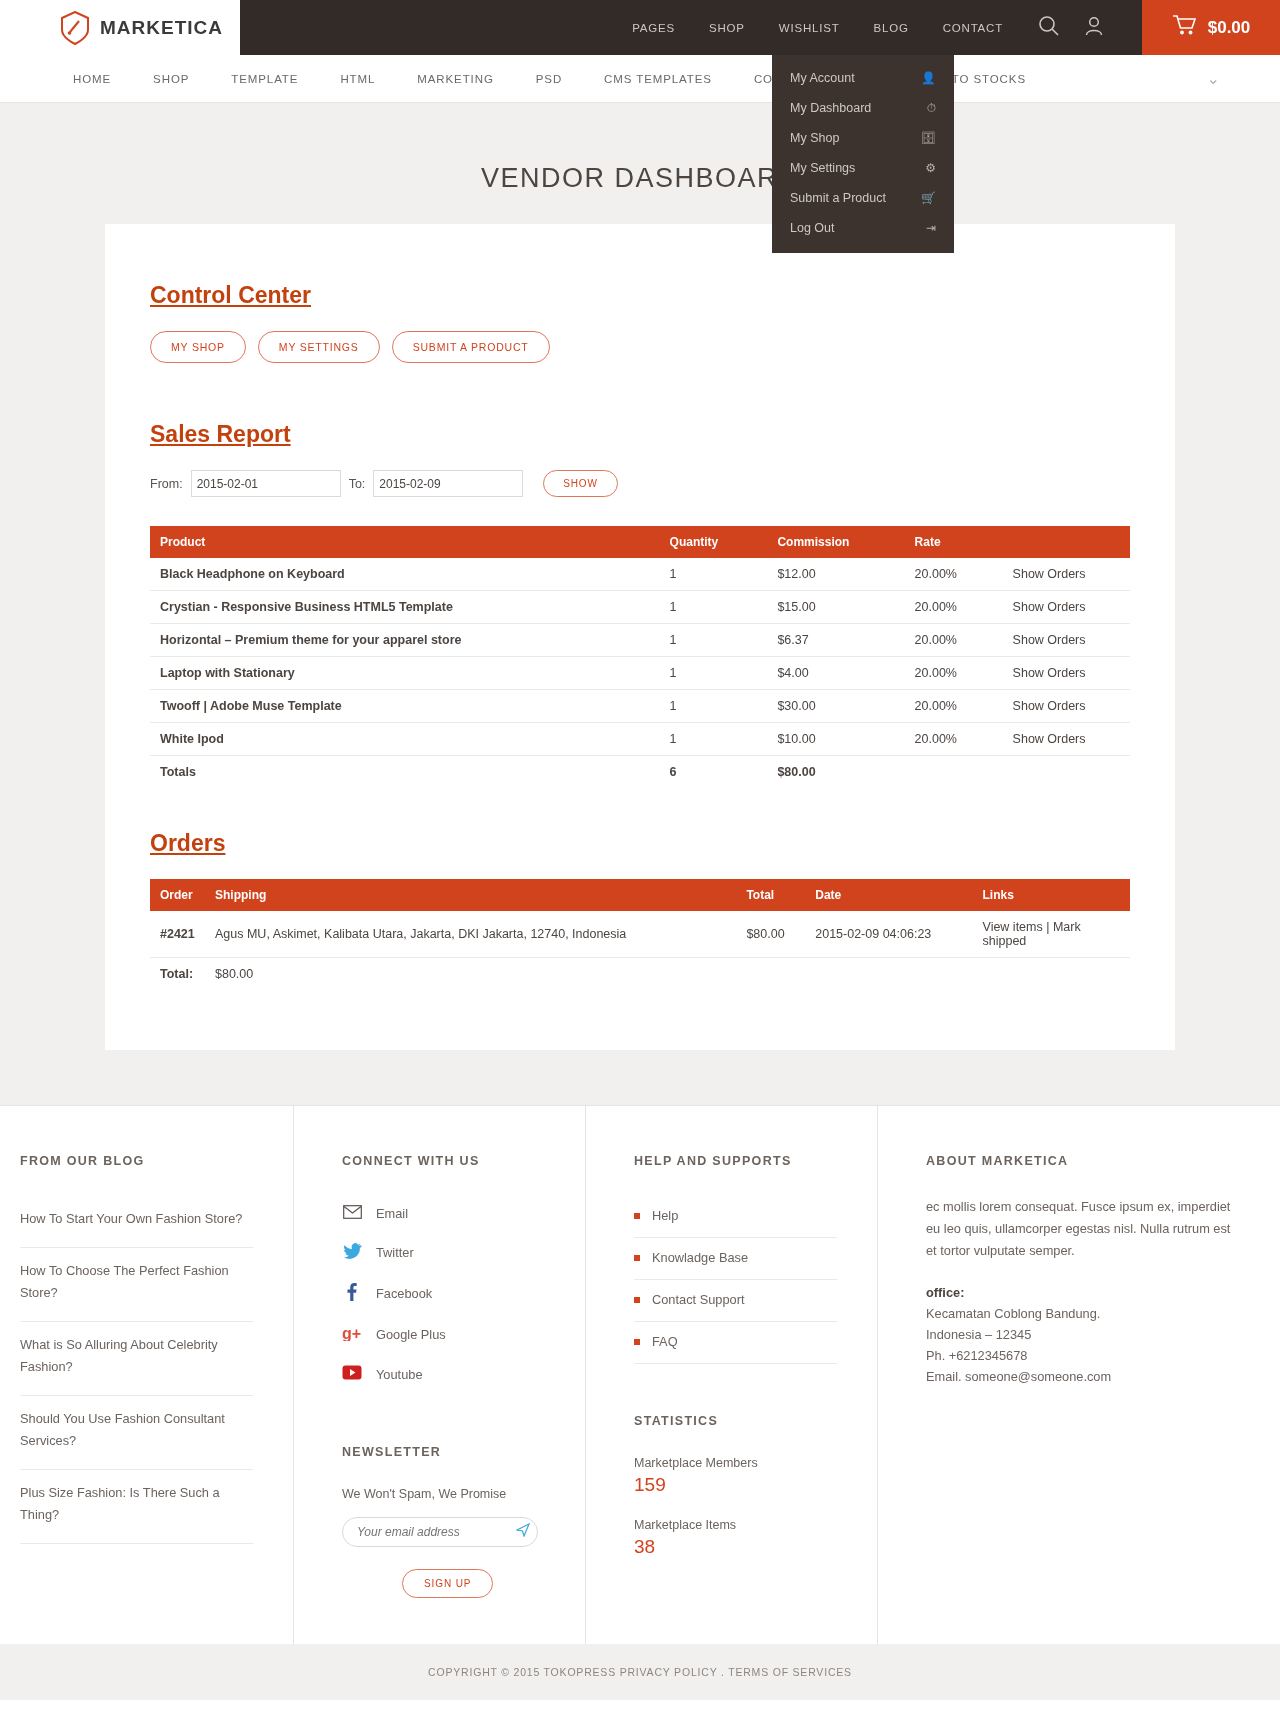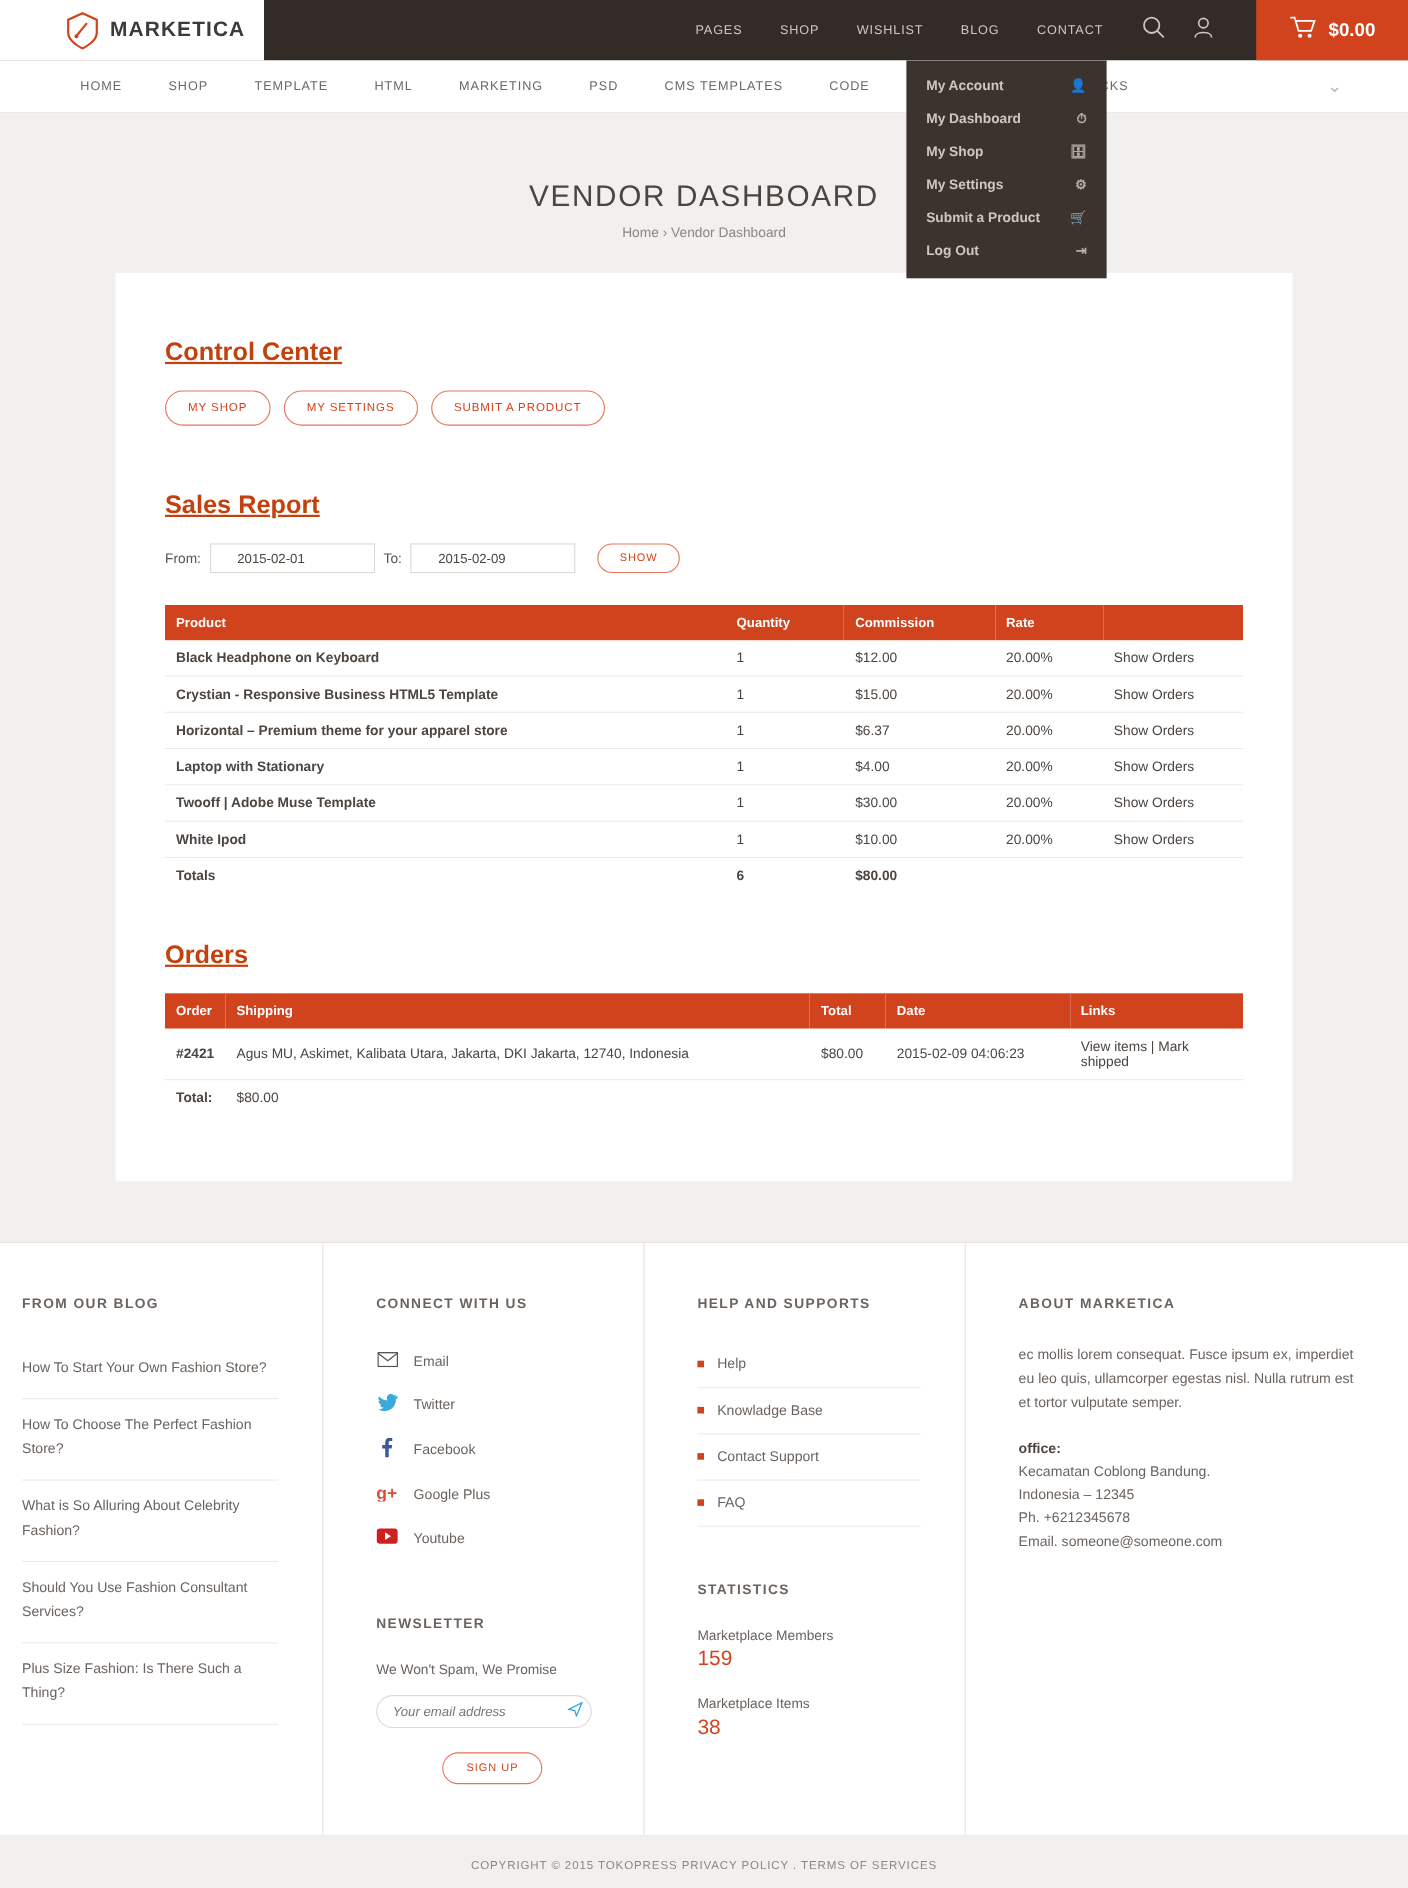--- a/index.html
+++ b/index.html
@@ -77,26 +77,25 @@
     font-size:11.5px;
     letter-spacing:0.9px;
     text-decoration:none;
     padding:0 21px;
   }
   .mainnav .more { margin-left:auto; color:#b9b2ad; font-size:16px; padding-right:8px;}
 
   
   .dropdown {
     position:absolute;
-    top:55px; left:824px;
+    top:55px; left:772px;
     width:182px;
     background:#3c332e;
     z-index:40;
     padding:8px 0 10px 0;
-    font-weight:bold;
   }
   .dropdown .item {
     display:flex; align-items:center; justify-content:space-between;
     padding:8px 18px;
     color:#cfc7c2;
     font-size:12.5px;
   }
   .dropdown .item .dic { color:#b7ada7; font-size:12px; }
 
   
@@ -140,21 +139,21 @@
     padding:9px 20px;
     background:#fff;
     cursor:pointer;
   }
   .daterow { display:flex; align-items:center; gap:8px; margin-bottom:29px; }
   .daterow label { font-size:12.5px; color:#5a5450; }
   .daterow input[type=text] {
     width:150px;
     height:27px;
     border:1px solid #ddd9d5;
-    padding:0 24px;
+    padding:0 5px;
     font-size:12px;
     color:#4c4540;
     font-family:"Liberation Sans", sans-serif;
   }
   .showbtn {
     margin-left:12px;
     border:1px solid #e2765a;
     color:#d1431d;
     background:#fff;
     border-radius:16px;
@@ -358,25 +357,20 @@
       <span class="dic">🛒</span>
     </div>
     <div class="item">
       <span>Log Out</span>
       <span class="dic">⇥</span>
     </div>
   </div>
 
   <div class="pagehead">
     <h1>VENDOR DASHBOARD</h1>
-    <div class="crumb">
-      <span>Home</span>
-      <span>›</span>
-      <span>Vendor Dashboard</span>
-    </div>
   </div>
 
   <div class="content-wrap">
     <div class="card">
 
       <h2 class="section">Control Center</h2>
       <div class="pillrow">
         <button class="pill">MY SHOP</button>
         <button class="pill">MY SETTINGS</button>
         <button class="pill">SUBMIT A PRODUCT</button>

